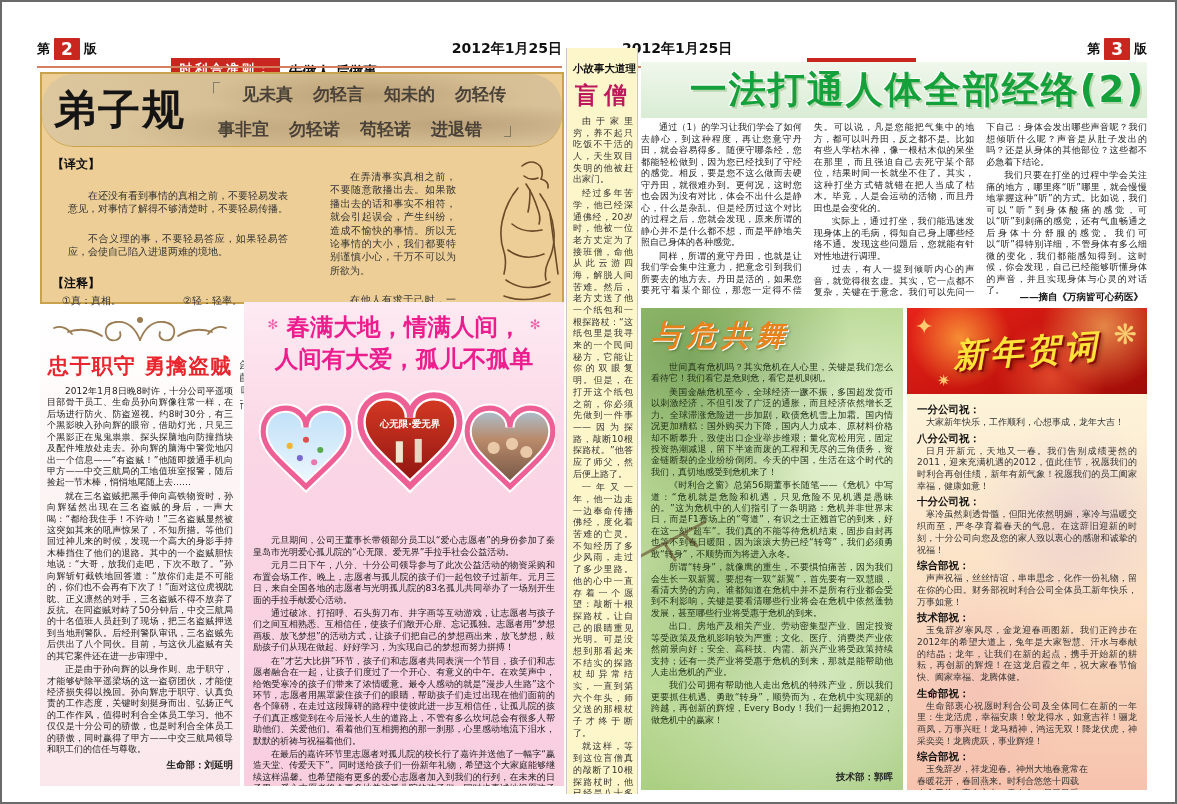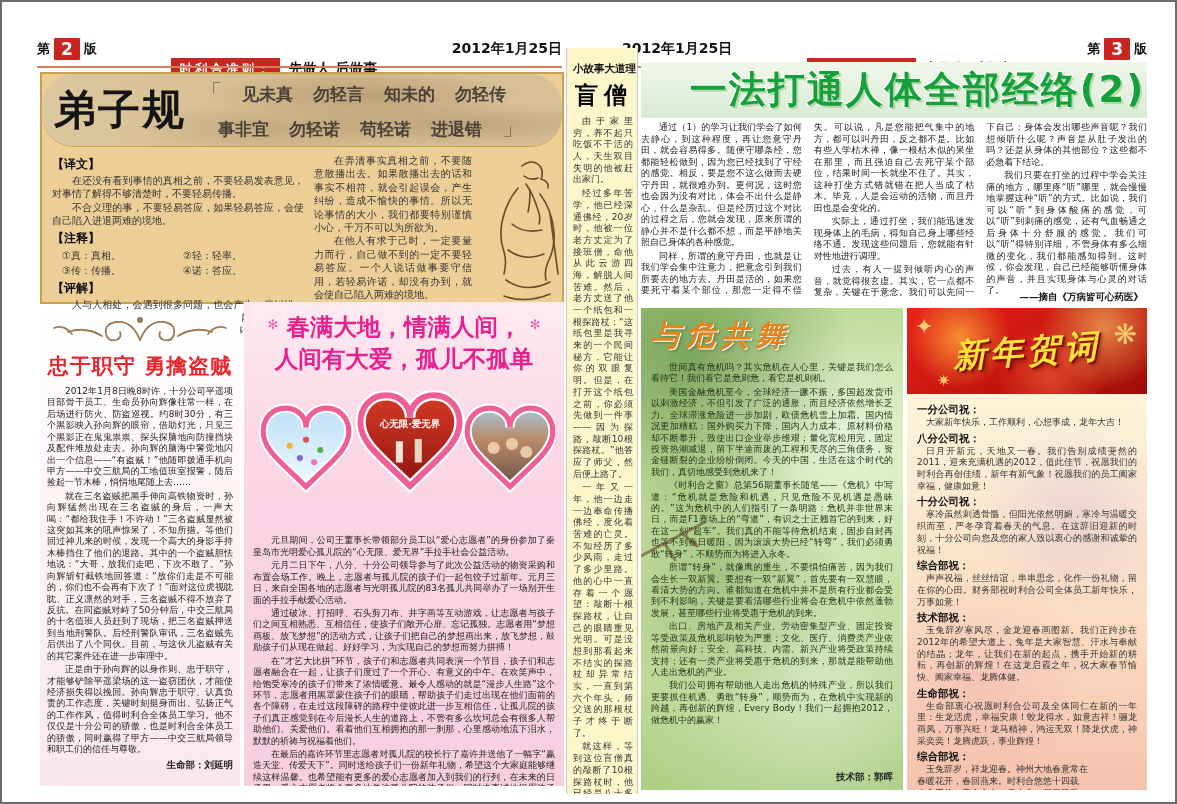--- a/index.html
+++ b/index.html
@@ -3,53 +3,53 @@
 <meta charset="utf-8">
 <style>
   html,body{margin:0;padding:0;}
   body{font-family:"DejaVu Sans",sans-serif;background:#e9e9e9;}
   #sheet{position:relative;width:1177px;height:804px;background:#fff;border:2px solid #6a6a6a;box-sizing:border-box;overflow:hidden;}
   .abs{position:absolute;box-sizing:border-box;}
   
   .hdr{display:flex;align-items:center;justify-content:space-between;font-size:14px;font-weight:bold;color:#111;}
   .pagenum{display:flex;align-items:center;gap:4px;font-size:13px;}
   .numbox{display:inline-block;background:#c9261f;color:#fff;font-size:17px;font-weight:bold;padding:1px 7px;border-radius:1px;}
-  .motto{display:flex;align-items:center;gap:8px;margin-top:40px;}
+  .motto{display:flex;align-items:flex-end;gap:8px;margin-top:40px;}
   .mottobox{background:#c9261f;color:#fff;font-size:12.5px;font-weight:bold;padding:3px 8px;letter-spacing:3px;}
   .rule{height:2px;background:#d4805e;}
   
   .dz{border:2px solid #c9a24e;background:#ecc f96;background:#ecce96;}
   .dzband{height:72px;border-bottom:1px solid #c9a24e;display:flex;align-items:center;overflow:hidden;
     background:
       radial-gradient(ellipse at 62% 30%,rgba(120,90,50,.28),transparent 35%),
       radial-gradient(ellipse at 80% 70%,rgba(110,80,45,.25),transparent 30%),
       radial-gradient(ellipse at 42% 75%,rgba(130,100,60,.22),transparent 32%),
       linear-gradient(90deg,#ddc79e,#d3bb90 55%,#d8c098); border-radius: 32px;}
   .dztitle{font-family:"DejaVu Serif",serif;font-size:42px;font-weight:bold;color:#141414;margin:0 14px 0 12px;letter-spacing:2px;white-space:nowrap;}
   .dzverse{font-family:"DejaVu Serif",serif;font-size:17px;font-weight:bold;color:#4a4238;line-height:1.6;white-space:nowrap;}
   .dzverse span{margin-right:20px;}
   .bracket{color:#6a6a5a;font-size:22px;font-weight:normal;}
   .dzbody{display:flex;padding:7px 8px 4px 10px;gap:10px;}
   .dzh{font-size:12px;font-weight:bold;color:#111;margin:2px 0 1px 0;}
-  .dzp{font-size:10px;color:#333;line-height:1.34;text-align:justify;text-indent:2em;margin:0;}
+  .dzp{font-size:10px;color:#333;line-height:1.34;text-align:justify;text-indent:2em;margin:16px;}
   .dznotes{display:grid;grid-template-columns:1fr 1fr;font-size:10px;color:#333;line-height:1.5;padding-left:1em;}
   
   .thief{background:linear-gradient(180deg,#ffffff 0%,#fdf3f3 45%,#fae7ec 100%);padding:0 7px;overflow:hidden;}
   .thieftitle{text-align:center;font-size:21px;font-weight:bold;color:#e8262d;letter-spacing:1px;white-space:nowrap;
     text-shadow:1px 1px 0 #fff,-1px -1px 0 #fff,1px -1px 0 #fff,-1px 1px 0 #fff;}
   .bodytext p{font-size:9px;color:#222;line-height:1.27;text-align:justify;text-indent:2em;margin:0 0 2px 0;}
   .sig{font-size:9.5px;font-weight:bold;color:#222;text-align:right;margin-top:3px;}
   
   .charity{background:linear-gradient(180deg,#fdeaf2 0%,#fbd6e5 30%,#f9cfe0 100%);overflow:hidden;padding:0 9px;}
   .chtitle{text-align:center;font-size:23.5px;font-weight:bold;color:#ec1e8e;line-height:1.35;white-space:nowrap;}
   .chstar{font-size:13px;vertical-align:6px;color:#ef5aa8;}
   
   .story{background:#fdf6cb;border-left:1px solid #c9c9c9;border-right:1px solid #c9c9c9;padding:14px 4px 4px 6px;overflow:hidden;}
   .storykicker{font-size:10.5px;font-weight:bold;color:#111;text-align:center;white-space:nowrap;}
-  .storytitle{font-size:23px;font-weight:bold;color:#000000;text-align:center;letter-spacing:6px;margin:4px 0 5px 2px;}
+  .storytitle{font-size:23px;font-weight:bold;color:#be185d;text-align:center;letter-spacing:6px;margin:4px 0 5px 2px;}
   .story p{font-size:9px;color:#333;line-height:1.3;text-align:justify;text-indent:1em;margin:0 0 2px 0;}
   
   .greenbanner{background:linear-gradient(180deg,#f0f7ec,#d9ecd4);display:flex;align-items:center;justify-content:center;}
   .greentitle{font-size:37px;font-weight:bold;color:#14a03a;letter-spacing:2px;white-space:nowrap;
     text-shadow:2px 2px 0 #b9d8b0,-1px -1px 0 #ffffff,1px -1px 0 #ffffff,-1px 1px 0 #ffffff;margin-left:47px;}
   .mericols{column-count:3;column-gap:12px;overflow:hidden;}
   .mericols p{font-size:9px;color:#222;line-height:1.28;text-align:justify;text-indent:2em;margin:0 0 2px 0;}
   .merisrc{font-size:9.5px;font-weight:bold;color:#111;}
   
   .crisis{overflow:hidden;padding:6px 10px 0 10px;

